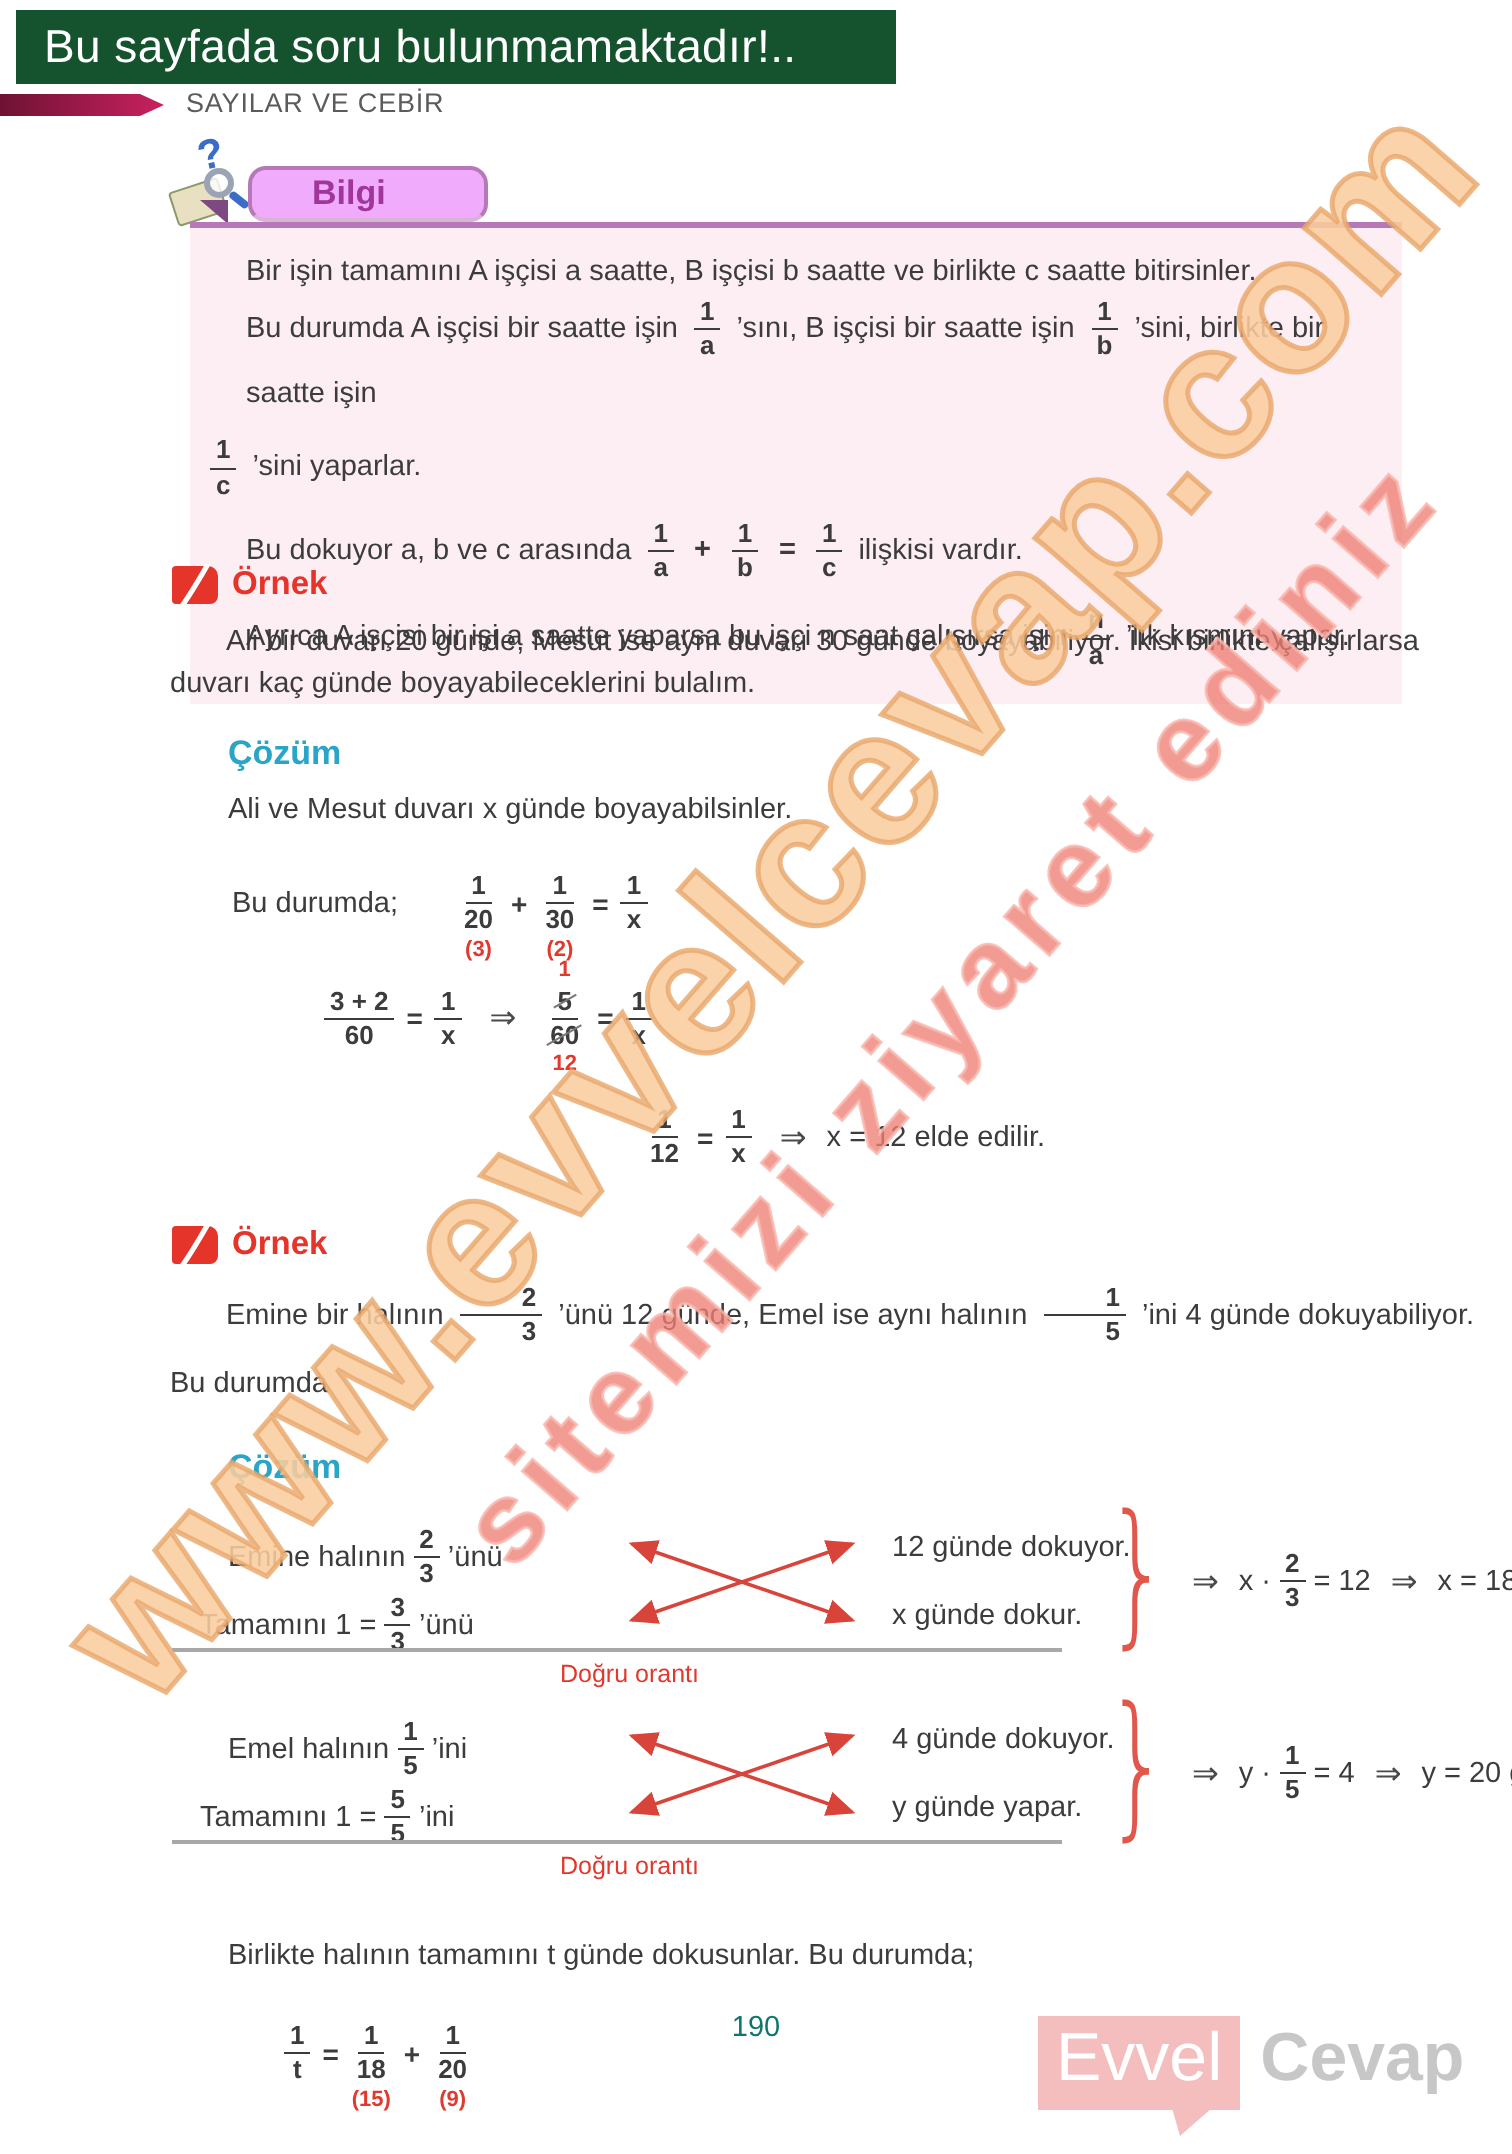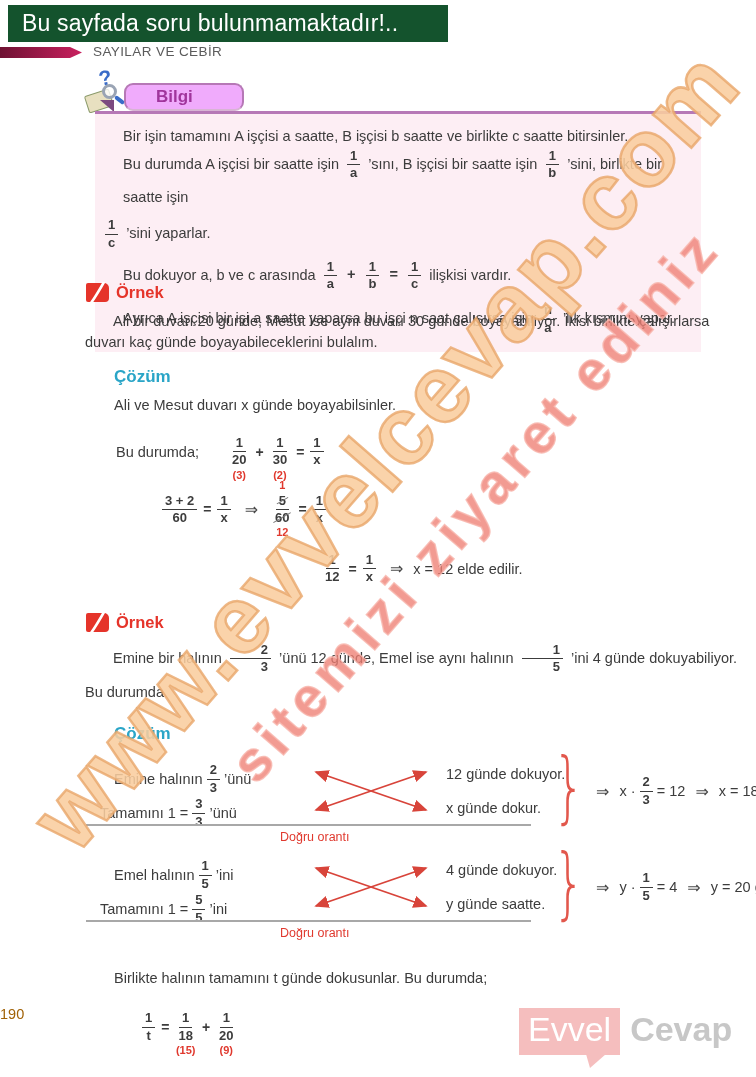--- a/index.html
+++ b/index.html
@@ -74,21 +74,21 @@
   
   .wm{position:absolute;pointer-events:none;white-space:nowrap;font-weight:bold;z-index:5}
   .wm-main{left:385px;top:450px;font-size:96px;color:rgba(249,205,158,.88);
         -webkit-text-stroke:2.5px rgba(233,166,106,.8);letter-spacing:2px;
         transform:translate(-50%,-50%) rotate(-49deg)}
   .wm-sub{left:475px;top:505px;font-size:56px;color:rgba(238,127,115,.78);
         -webkit-text-stroke:1.5px rgba(248,183,174,.8);letter-spacing:6px;
         transform:translate(-50%,-50%) rotate(-49deg)}
 
   
-  .pagenum{position:absolute;left:0;right:0;top:1006px;text-align:left;font-size:14.5px;color:#a16207}
+  .pagenum{position:absolute;left:0;right:0;top:1006px;text-align:center;font-size:14.5px;color:#0f766e}
   .logo{position:absolute;left:519px;top:1008px;display:flex;align-items:flex-start;z-index:6;opacity:.92}
   .logo-left{position:relative;background:#f5b9b9;color:#fff;font-weight:normal;font-size:34px;
         padding:2px 9px 6px 9px;line-height:1.15}
   .logo-tail{position:absolute;right:14px;bottom:-13px;width:0;height:0;
         border-top:14px solid #f5b9b9;border-left:4px solid transparent;border-right:16px solid transparent}
   .logo-right{color:#c3c3c3;font-weight:bold;font-size:34px;padding:2px 0 0 10px;line-height:1.15}
 </style>
 </head>
 <body>
 
@@ -317,21 +317,21 @@
             <span class="n">5</span>
             <span class="d">5</span>
           </span>
         <span>’ini</span>
       </div>
       <svg class="xarrows" width="126" height="50" viewBox="0 0 126 50">
         <line x1="8" y1="6" x2="118" y2="44" stroke="#d8443a" stroke-width="1.8" marker-start="url(#ah)" marker-end="url(#ah)"></line>
         <line x1="8" y1="44" x2="118" y2="6" stroke="#d8443a" stroke-width="1.8" marker-start="url(#ah)" marker-end="url(#ah)"></line>
       </svg>
       <div class="xrow" style="left:346px;top:4px">4 günde dokuyor.</div>
-      <div class="xrow" style="left:346px;top:38px">y günde saatte.</div>
+      <div class="xrow" style="left:346px;top:38px">y günde yapar.</div>
       <div class="xunderline"></div>
       <div class="xcaption">Doğru orantı</div>
       <div class="xbrace">}</div>
       <div class="xres">
         <span class="arr">⇒</span>
         <span>y ·</span>
         <span class="frac">
             <span class="n">1</span>
             <span class="d">5</span>
           </span>

